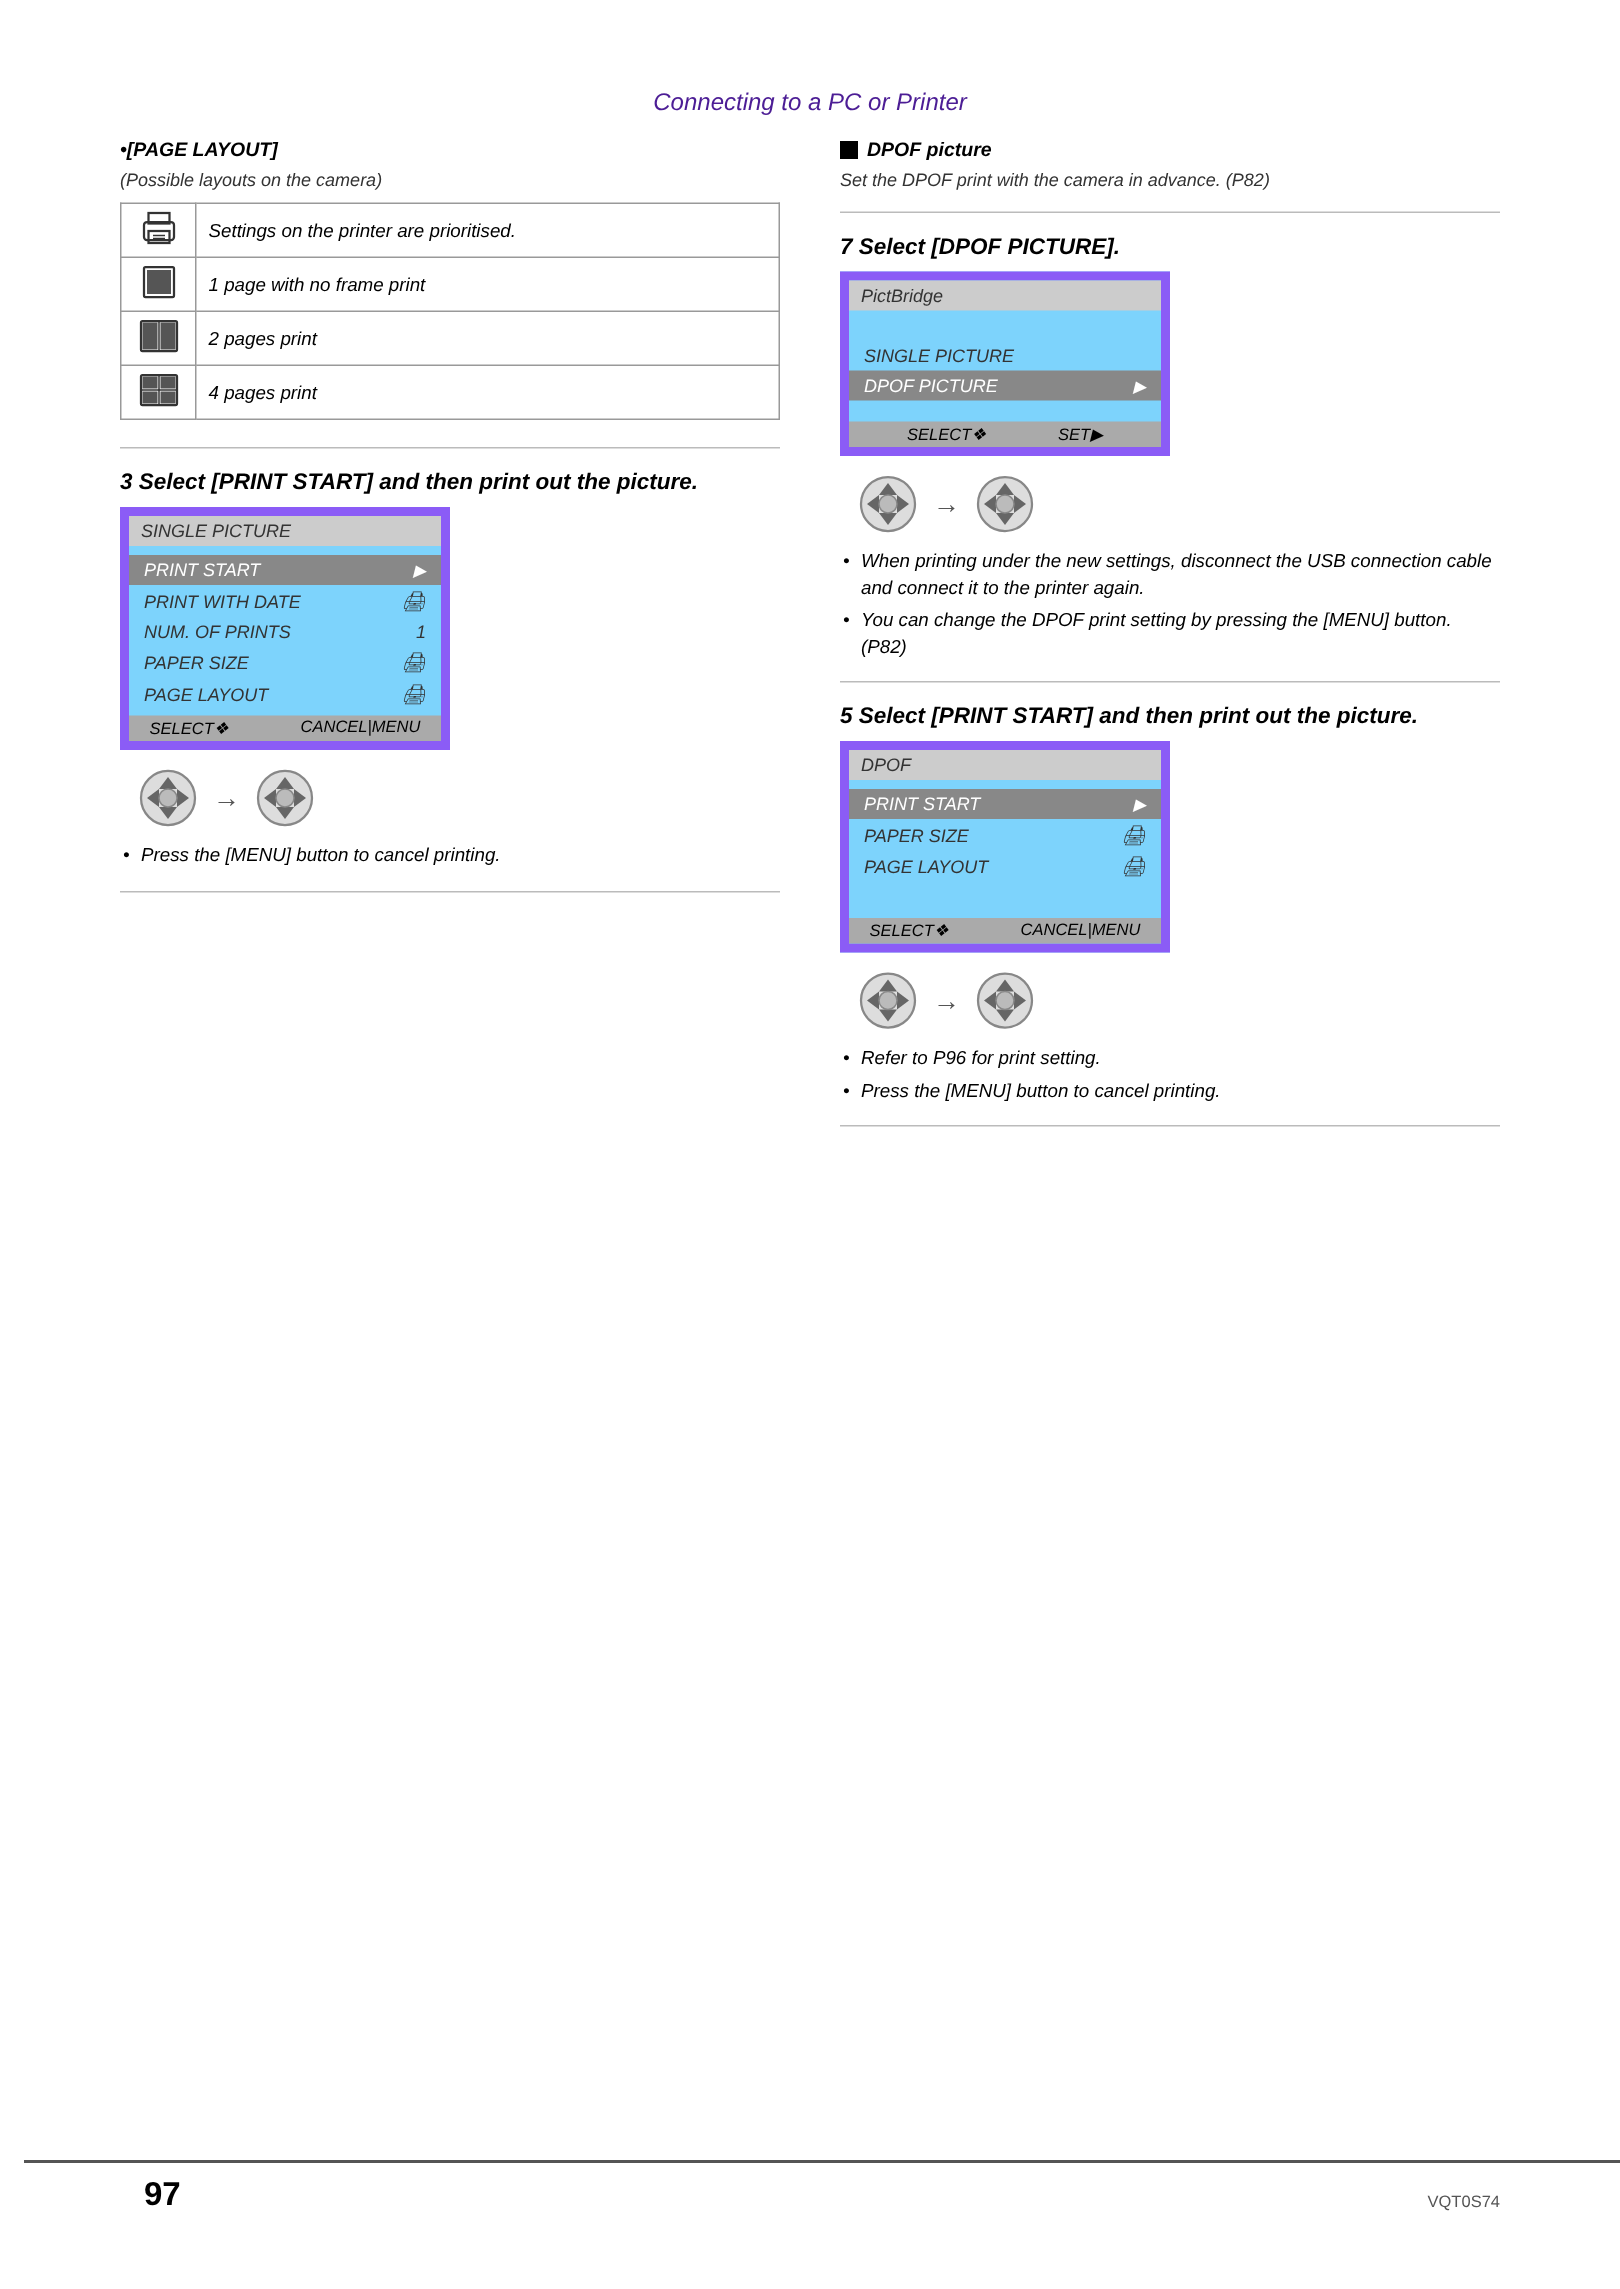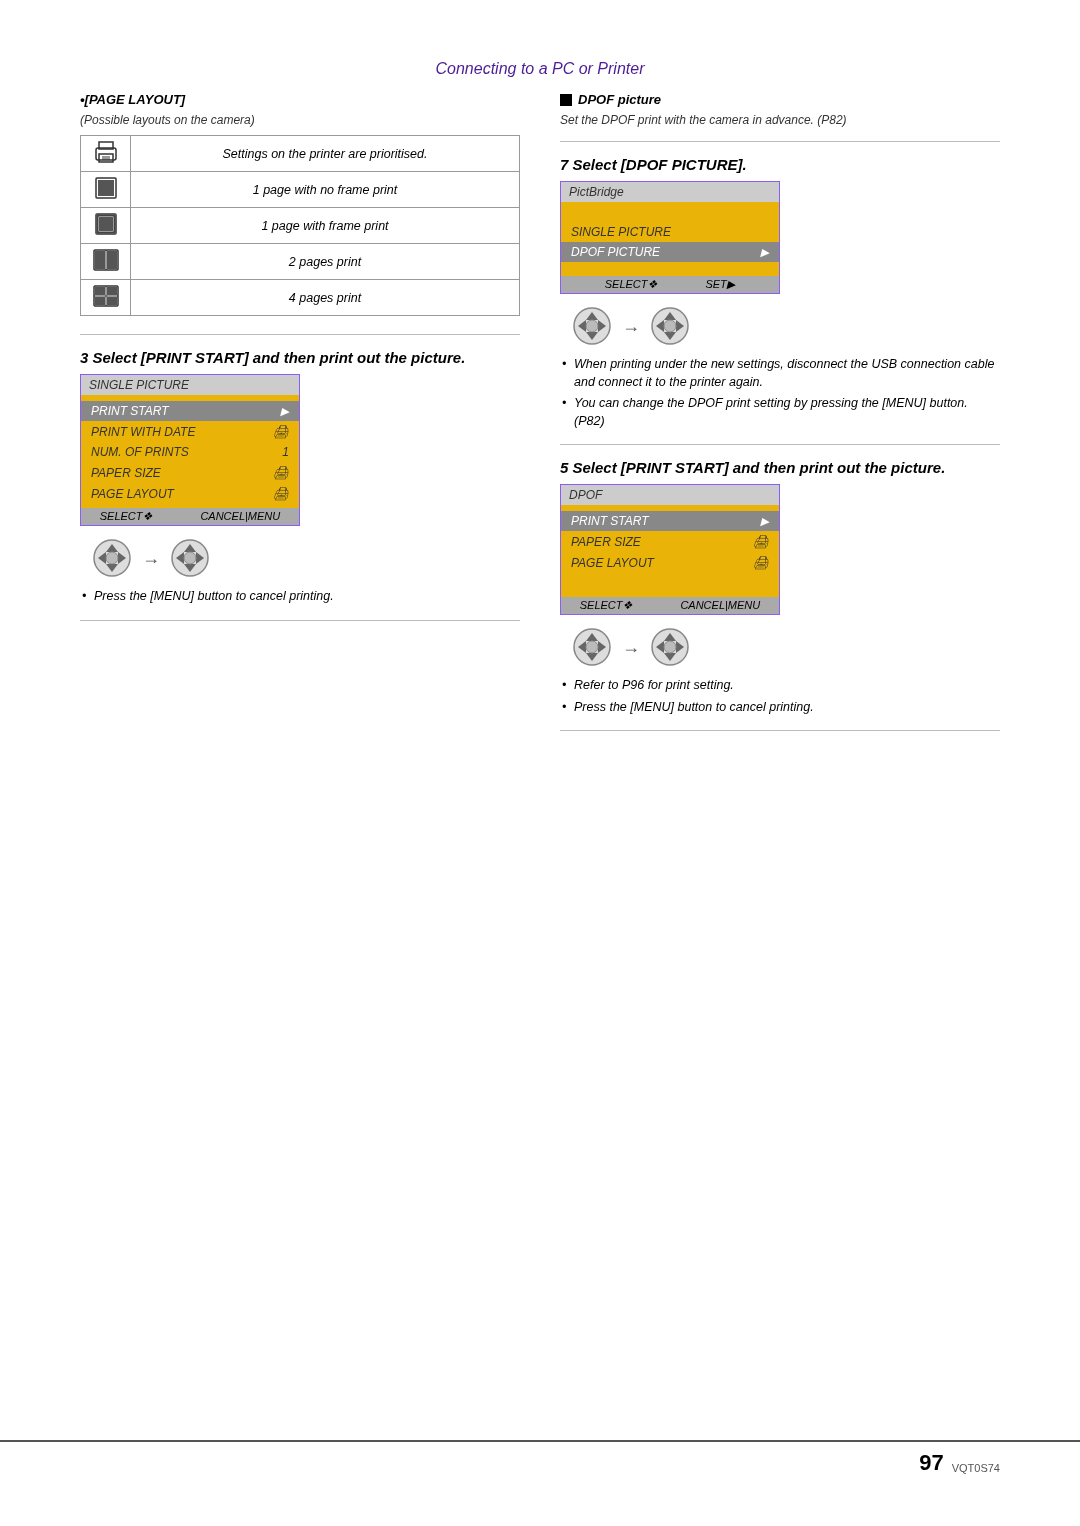--- a/index.html
+++ b/index.html
@@ -51,37 +51,36 @@
     .layout-table {
       border-collapse: collapse;
       width: 100%;
       margin-bottom: 18px;
       font-size: 12.5px;
     }
     .layout-table td {
       border: 1px solid #999;
       padding: 4px 8px;
       vertical-align: middle;
-      text-align: center;
     }
     .layout-table td:first-child {
       width: 50px;
       text-align: center;
     }
     
     .step-heading {
       font-size: 15px;
       font-weight: bold;
       margin-bottom: 8px;
       margin-top: 10px;
     }
     
     .screen-box {
-      border: 1px solid #8b5cf6;
-      background: #eab308;
+      border: 6px solid #8b5cf6;
+      background: #7dd3fc;
       width: 220px;
       margin-bottom: 10px;
       padding: 0;
       font-size: 12px;
     }
     .screen-title-bar {
       background: #ccc;
       padding: 3px 8px;
       font-size: 12px;
       color: #333;
@@ -159,29 +158,29 @@
       display: inline-block;
       width: 12px;
       height: 12px;
       background: #000;
       vertical-align: middle;
     }
     
     .page-footer {
       position: absolute;
       bottom: 50px;
-      left: 0;
+      left: 16px;
       right: 0;
       border-top: 2px solid #555;
       padding-top: 8px;
       display: flex;
-      justify-content: flex-end;
+      justify-content: space-between;
       align-items: flex-start;
       padding-right: 80px;
-      padding-left: 60px;
+      padding-left: 80px;
     }
     .page-number {
       font-size: 22px;
       font-weight: bold;
       color: #000;
     }
     .page-code {
       font-size: 11px;
       color: #555;
       margin-left: 8px;
@@ -229,32 +228,20 @@
           </tr>
           <tr>
             <td>
               
               <svg width="28" height="24" viewBox="0 0 28 24">
                 <rect x="4" y="2" width="20" height="20" rx="1" fill="none" stroke="#333" stroke-width="1.5"></rect>
                 <rect x="6" y="4" width="16" height="16" fill="#555"></rect>
               </svg>
             </td>
             <td>1 page with no frame print</td>
-          </tr>
-          <tr>
-            <td>
-              
-              <svg width="28" height="24" viewBox="0 0 28 24">
-                <rect x="4" y="2" width="20" height="20" rx="1" fill="none" stroke="#333" stroke-width="1.5"></rect>
-                <rect x="4" y="2" width="20" height="20" rx="1" fill="#555"></rect>
-                <rect x="6" y="4" width="16" height="16" fill="#fff" stroke="#333" stroke-width="1"></rect>
-                <rect x="7" y="5" width="14" height="14" fill="#555"></rect>
-              </svg>
-            </td>
-            <td>1 page with frame print</td>
           </tr>
           <tr>
             <td>
               
               <svg width="28" height="24" viewBox="0 0 28 24">
                 <rect x="2" y="2" width="24" height="20" rx="1" fill="none" stroke="#333" stroke-width="1.5"></rect>
                 <line x1="14" y1="2" x2="14" y2="22" stroke="#333" stroke-width="1"></line>
                 <rect x="3" y="3" width="10" height="18" fill="#555"></rect>
                 <rect x="15" y="3" width="10" height="18" fill="#555"></rect>
               </svg>

